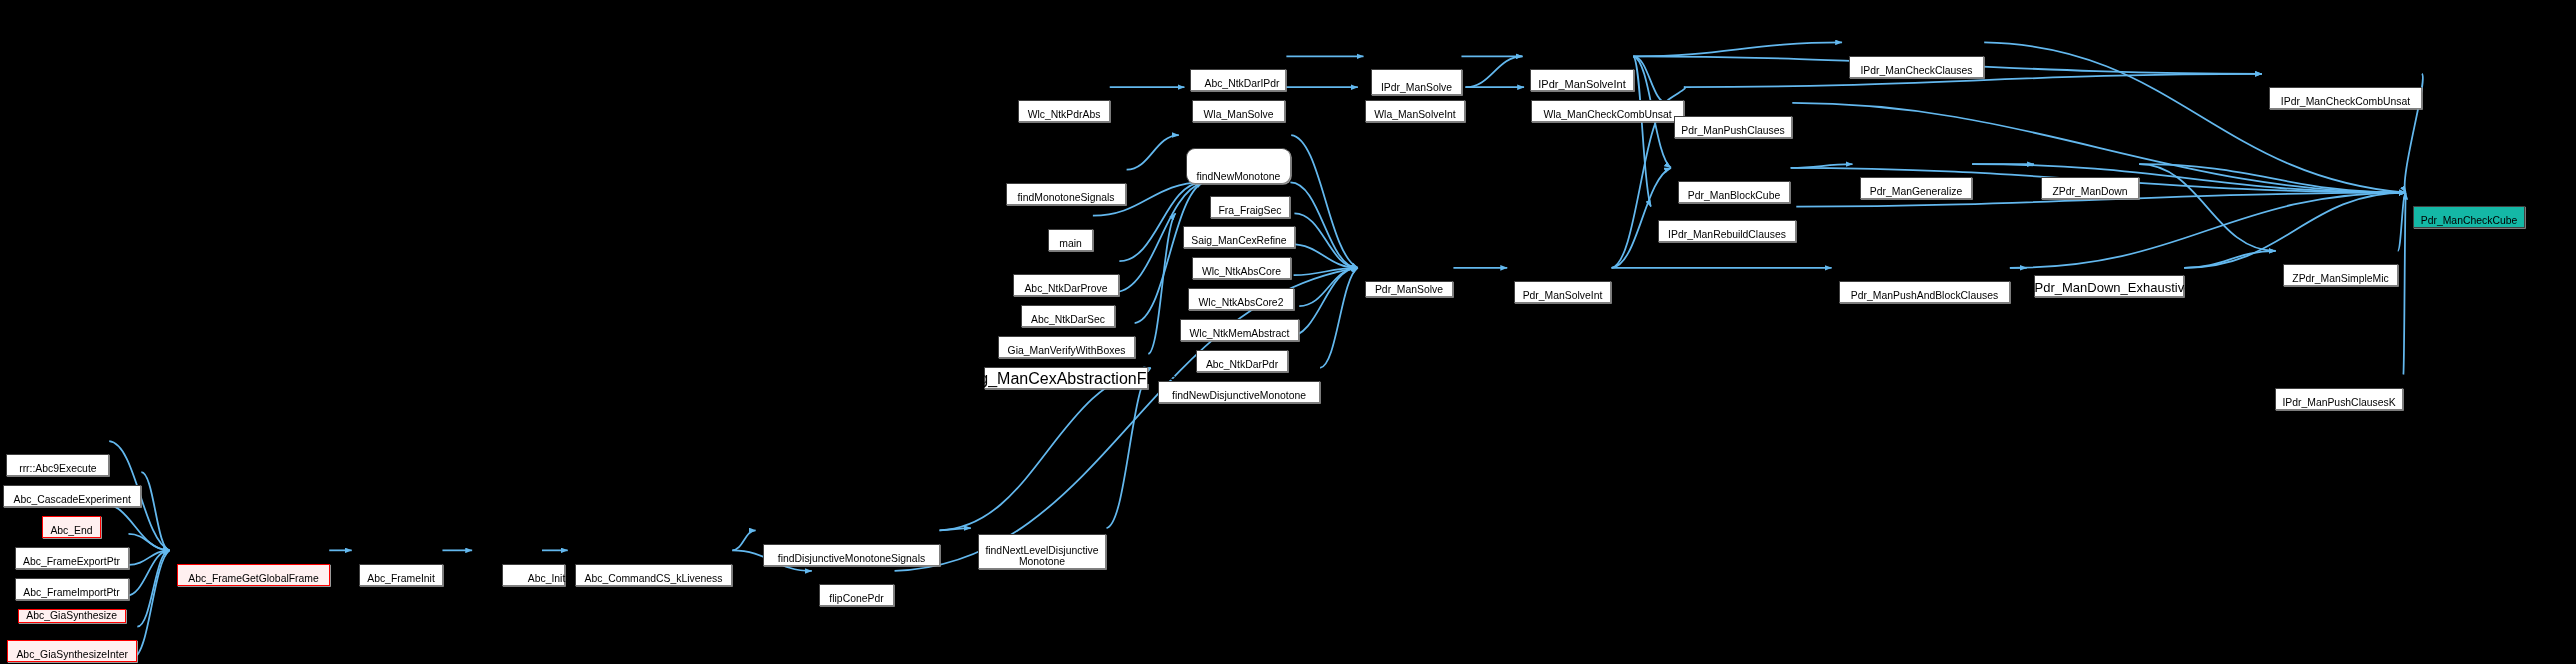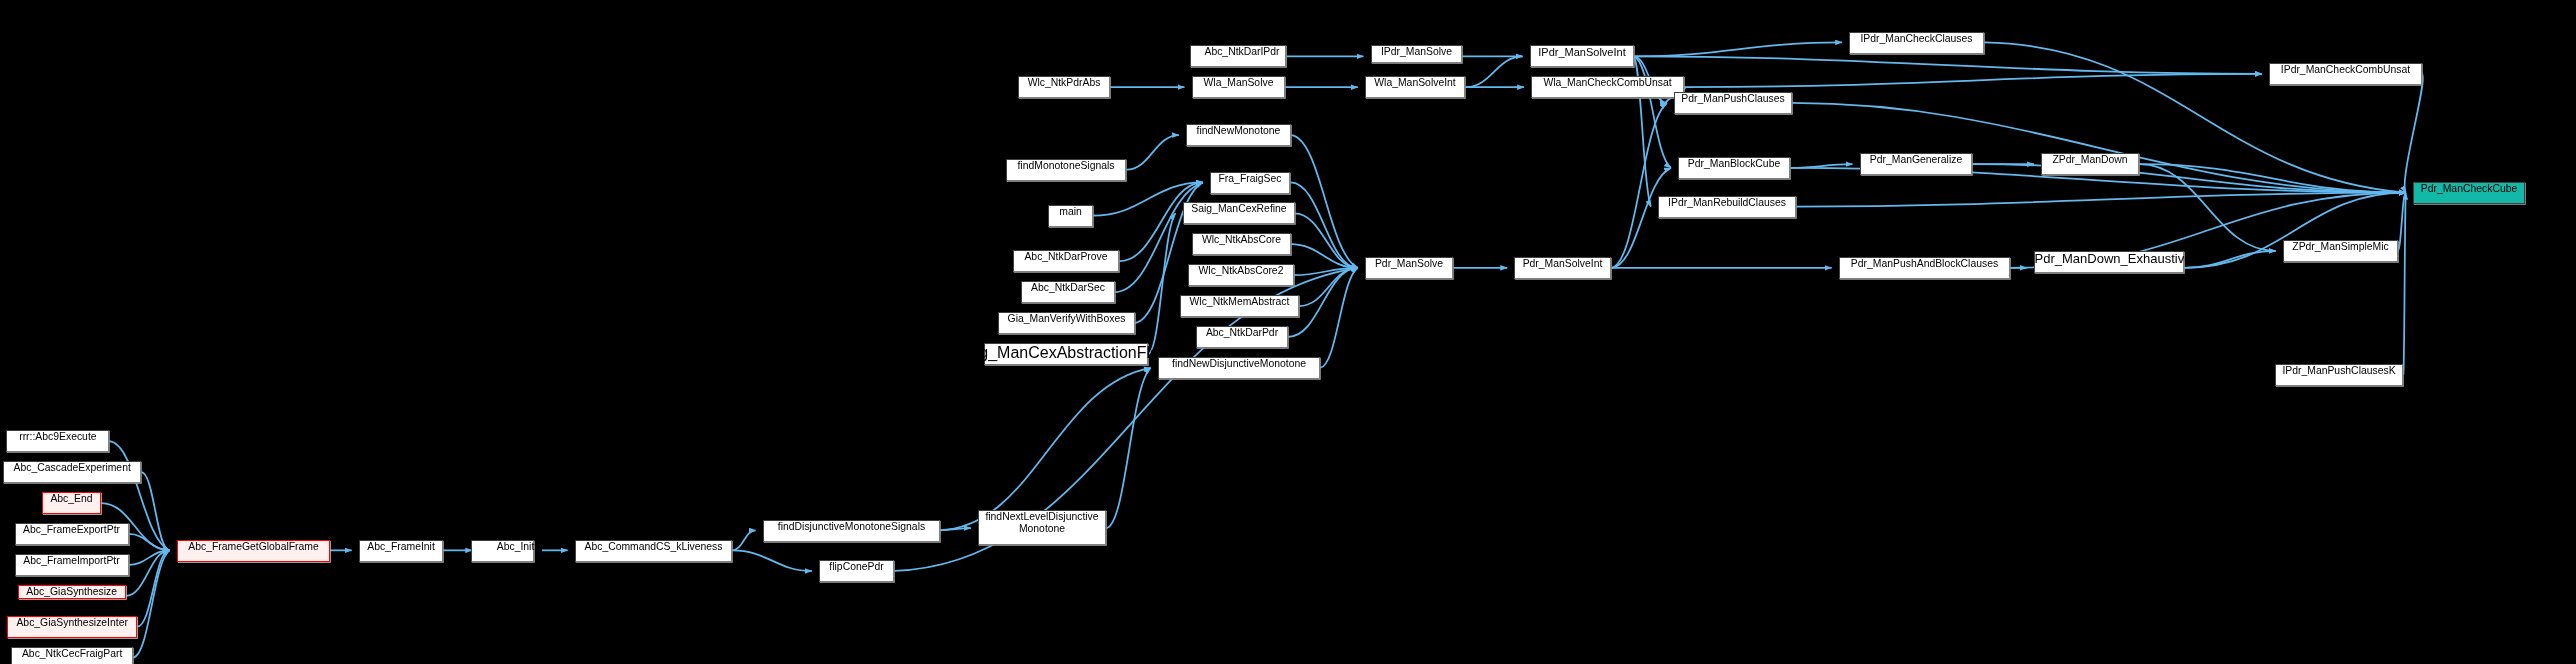--- a/index.html
+++ b/index.html
@@ -1,23 +1,23 @@
 <!DOCTYPE html>
 <html style="font-size:13px"><head>
 <meta charset="utf-8">
 <title>Caller Graph</title>
 <style>
   html,body{margin:0;padding:0;background:#000;}
   #stage{position:relative;width:2576px;height:664px;background:#000;overflow:hidden;
          font-family:"Liberation Sans","DejaVu Sans",sans-serif;}
   svg#edges{position:absolute;left:0;top:0;width:2576px;height:664px;pointer-events:none;}
-  .node{position:absolute;box-sizing:border-box;display:flex;align-items:flex-start;justify-content:center;
+  .node{position:absolute;box-sizing:border-box;display:flex;align-items:flex-end;justify-content:center;
         text-align:center;line-height:1.12;color:#000;background:#fff;
         border:0.8px solid #404040;border-right-color:#808080;border-bottom-color:#808080;
-        box-shadow:0.8px 0.8px 0 0 #9a9a9a;white-space:nowrap;}
+        box-shadow:0.8px 0.8px 0 0 #9a9a9a;white-space:nowrap;margin-top:24px;}
   .node.red{background:#fff0f0;border:0.8px solid #ff0000;box-shadow:0.8px 0.8px 0 0 #c0c0c0;}
   .node.cur{background:#14b8a6;border:0.8px solid #404040;}
   .node.wrap{white-space:normal;}
   .nlabel{display:block;padding:0 3.2px;}
 </style>
 </head>
 <body>
 
 <div id="stage">
   <svg id="edges" viewBox="0 0 3208 827" preserveAspectRatio="none">
@@ -117,21 +117,21 @@
       </div>
       <div class="node" style="left: 11.2px; top: 647px; width: 122px; height: 22px; font-size: 10.4px;">
         <span class="nlabel">Abc_NtkCecFraigPart</span>
       </div>
       <div class="node red" style="left: 177px; top: 540px; width: 153px; height: 22px; font-size: 10.4px;">
         <span class="nlabel">Abc_FrameGetGlobalFrame</span>
       </div>
       <div class="node" style="left: 359px; top: 540px; width: 84px; height: 22px; font-size: 10.4px;">
         <span class="nlabel">Abc_FrameInit</span>
       </div>
-      <div class="node" style="left: 471px; top: 540px; width: 63px; height: 22px; font-size: 10.4px; padding-left: 26px;">
+      <div class="node" style="left: 502px; top: 540px; width: 63px; height: 22px; font-size: 10.4px; padding-left: 26px;">
         <span class="nlabel">Abc_Init</span>
       </div>
       <div class="node" style="left: 575px; top: 540px; width: 157px; height: 22px; font-size: 10.4px;">
         <span class="nlabel">Abc_CommandCS_kLiveness</span>
       </div>
       <div class="node" style="left: 763px; top: 520px; width: 177px; height: 22px; font-size: 10.4px;">
         <span class="nlabel">findDisjunctiveMonotoneSignals</span>
       </div>
       <div class="node" style="left: 819px; top: 560px; width: 75px; height: 22px; font-size: 10.4px;">
         <span class="nlabel">flipConePdr</span>
@@ -160,21 +160,21 @@
       </div>
       <div class="node" style="left: 1018px; top: 76px; width: 92px; height: 22px; font-size: 10.4px;">
         <span class="nlabel">Wlc_NtkPdrAbs</span>
       </div>
       <div class="node" style="left: 1190px; top: 45px; width: 96px; height: 22px; font-size: 10.4px; padding-left: 8px;">
         <span class="nlabel">Abc_NtkDarIPdr</span>
       </div>
       <div class="node" style="left: 1192px; top: 76px; width: 93px; height: 22px; font-size: 10.4px;">
         <span class="nlabel">Wla_ManSolve</span>
       </div>
-      <div class="node" style="left: 1186px; top: 124px; width: 105px; height: 22px; font-size: 10.4px;">
+      <div class="node" style="left: 1186px; top: 124px; width: 105px; height: 36px; font-size: 10.4px; border-radius: 9px;">
         <span class="nlabel">findNewMonotone</span>
       </div>
       <div class="node" style="left: 1210px; top: 172px; width: 80px; height: 22px; font-size: 10.4px;">
         <span class="nlabel">Fra_FraigSec</span>
       </div>
       <div class="node" style="left: 1183px; top: 202px; width: 112px; height: 22px; font-size: 10.4px;">
         <span class="nlabel">Saig_ManCexRefine</span>
       </div>
       <div class="node" style="left: 1192px; top: 233px; width: 99px; height: 22px; font-size: 10.4px;">
         <span class="nlabel">Wlc_NtkAbsCore</span>
@@ -187,24 +187,24 @@
       </div>
       <div class="node" style="left: 1196px; top: 326px; width: 92px; height: 22px; font-size: 10.4px;">
         <span class="nlabel">Abc_NtkDarPdr</span>
       </div>
       <div class="node" style="left: 1158px; top: 357px; width: 162px; height: 22px; font-size: 10.4px;">
         <span class="nlabel">findNewDisjunctiveMonotone</span>
       </div>
       <div class="node" style="left: 1365px; top: 76px; width: 100px; height: 22px; font-size: 10.4px;">
         <span class="nlabel">Wla_ManSolveInt</span>
       </div>
-      <div class="node" style="left: 1371px; top: 45px; width: 91px; height: 18px; font-size: 10.4px;">
+      <div class="node" style="left: 1371px; top: 45px; width: 91px; height: 26px; font-size: 10.4px;">
         <span class="nlabel">IPdr_ManSolve</span>
       </div>
-      <div class="node" style="left: 1365px; top: 257px; width: 88px; height: 22px; font-size: 10.4px;">
+      <div class="node" style="left: 1365px; top: 257px; width: 88px; height: 16px; font-size: 10.4px;">
         <span class="nlabel">Pdr_ManSolve</span>
       </div>
       <div class="node" style="left: 1530px; top: 45px; width: 104px; height: 22px; font-size: 11px;">
         <span class="nlabel">IPdr_ManSolveInt</span>
       </div>
       <div class="node" style="left: 1531px; top: 76px; width: 153px; height: 22px; font-size: 10.4px;">
         <span class="nlabel">Wla_ManCheckCombUnsat</span>
       </div>
       <div class="node" style="left: 1514px; top: 257px; width: 97px; height: 22px; font-size: 10.4px;">
         <span class="nlabel">Pdr_ManSolveInt</span>

